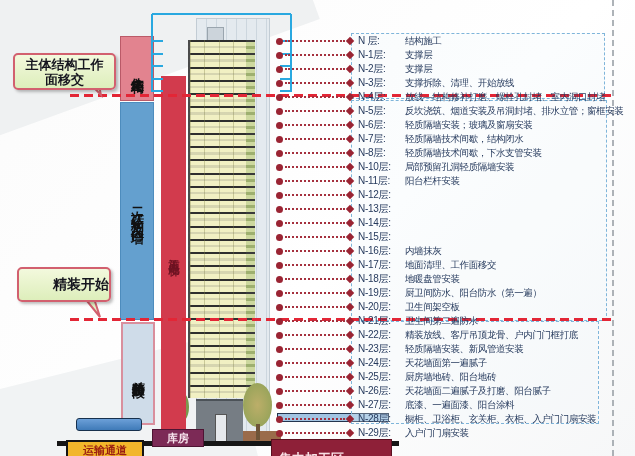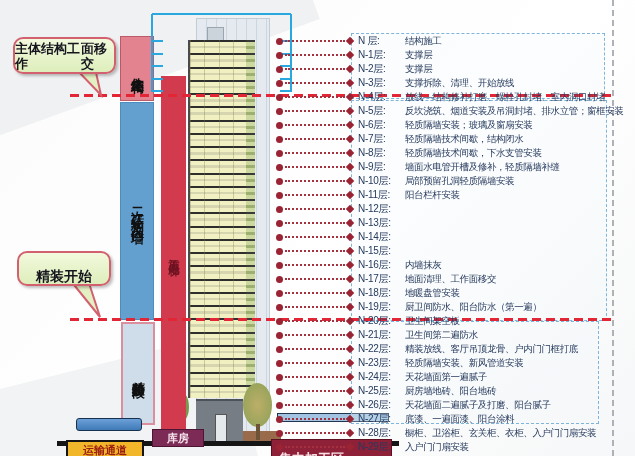--- a/index.html
+++ b/index.html
@@ -60,23 +60,23 @@
   .box-processing{position:absolute;left:271px;top:419px;width:121px;height:40px;background:#8e2038;border:1px solid #5c1021;
          display:flex;align-items:center;font-size:13px;font-weight:bold;color:#f8dfe4;padding-left:7px;box-sizing:border-box;margin-top:20px;}
 
   
   .dashline{position:absolute;left:70px;width:545px;height:3px;
       background:repeating-linear-gradient(90deg,#e32636 0 9px,transparent 9px 14px);}
   .dash1{top:94px;} .dash2{top:318px;}
 
   
   .callout{position:absolute;background:linear-gradient(180deg,#f3f9dd,#ddeebb);
-      border:2px solid #d2606f;border-radius:10px;box-shadow:2px 2px 3px rgba(0,0,0,.25);
-      display:flex;flex-direction:row;align-items:center;justify-content:center;
-      font-weight:bold;color:#16161f;line-height:15px;z-index:8;}
+      border:2px solid #d2606f;border-radius:5px;box-shadow:2px 2px 3px rgba(0,0,0,.25);
+      display:flex;flex-direction:column;align-items:center;justify-content:center;
+      font-weight:bold;color:#16161f;line-height:15px;z-index:8;margin-top:16px;}
   .callout1{left:13px;top:37px;width:99px;height:33px;font-size:13px;}
   .callout2{left:17px;top:251px;width:90px;height:31px;font-size:14px;align-items:flex-end;}
 
   
   .dashed-box{position:absolute;border:1px dashed #7fb5da;background:rgba(240,247,252,.25);}
   .dbox1{left:351px;top:33px;width:252px;height:64px;}
   .dbox2{left:351px;top:100px;width:254px;height:219px;}
   .dbox3{left:351px;top:321px;width:246px;height:101px;}
   .floor-list{position:absolute;left:276px;top:34px;width:332px;height:388px;display:flex;flex-direction:column;z-index:5;}
   .floor-row{flex:1;display:flex;align-items:center;}
@@ -203,27 +203,20 @@
   </div>
 
   <div class="floor-row">
     <span class="dot"></span>
     <span class="leader"></span>
     <span class="diamond"></span>
     <span class="flabel">N-8层:</span>
     <span class="ftask">轻质隔墙技术间歇，下水支管安装</span>
   </div>
 
-  <div class="floor-row">
-    <span class="dot"></span>
-    <span class="leader"></span>
-    <span class="diamond"></span>
-    <span class="flabel">N-9层:</span>
-    <span class="ftask">墙面水电管开槽及修补，轻质隔墙补缝</span>
-  </div>
 
   <div class="floor-row">
     <span class="dot"></span>
     <span class="leader"></span>
     <span class="diamond"></span>
     <span class="flabel">N-10层:</span>
     <span class="ftask">局部预留孔洞轻质隔墙安装</span>
   </div>
 
   <div class="floor-row">

